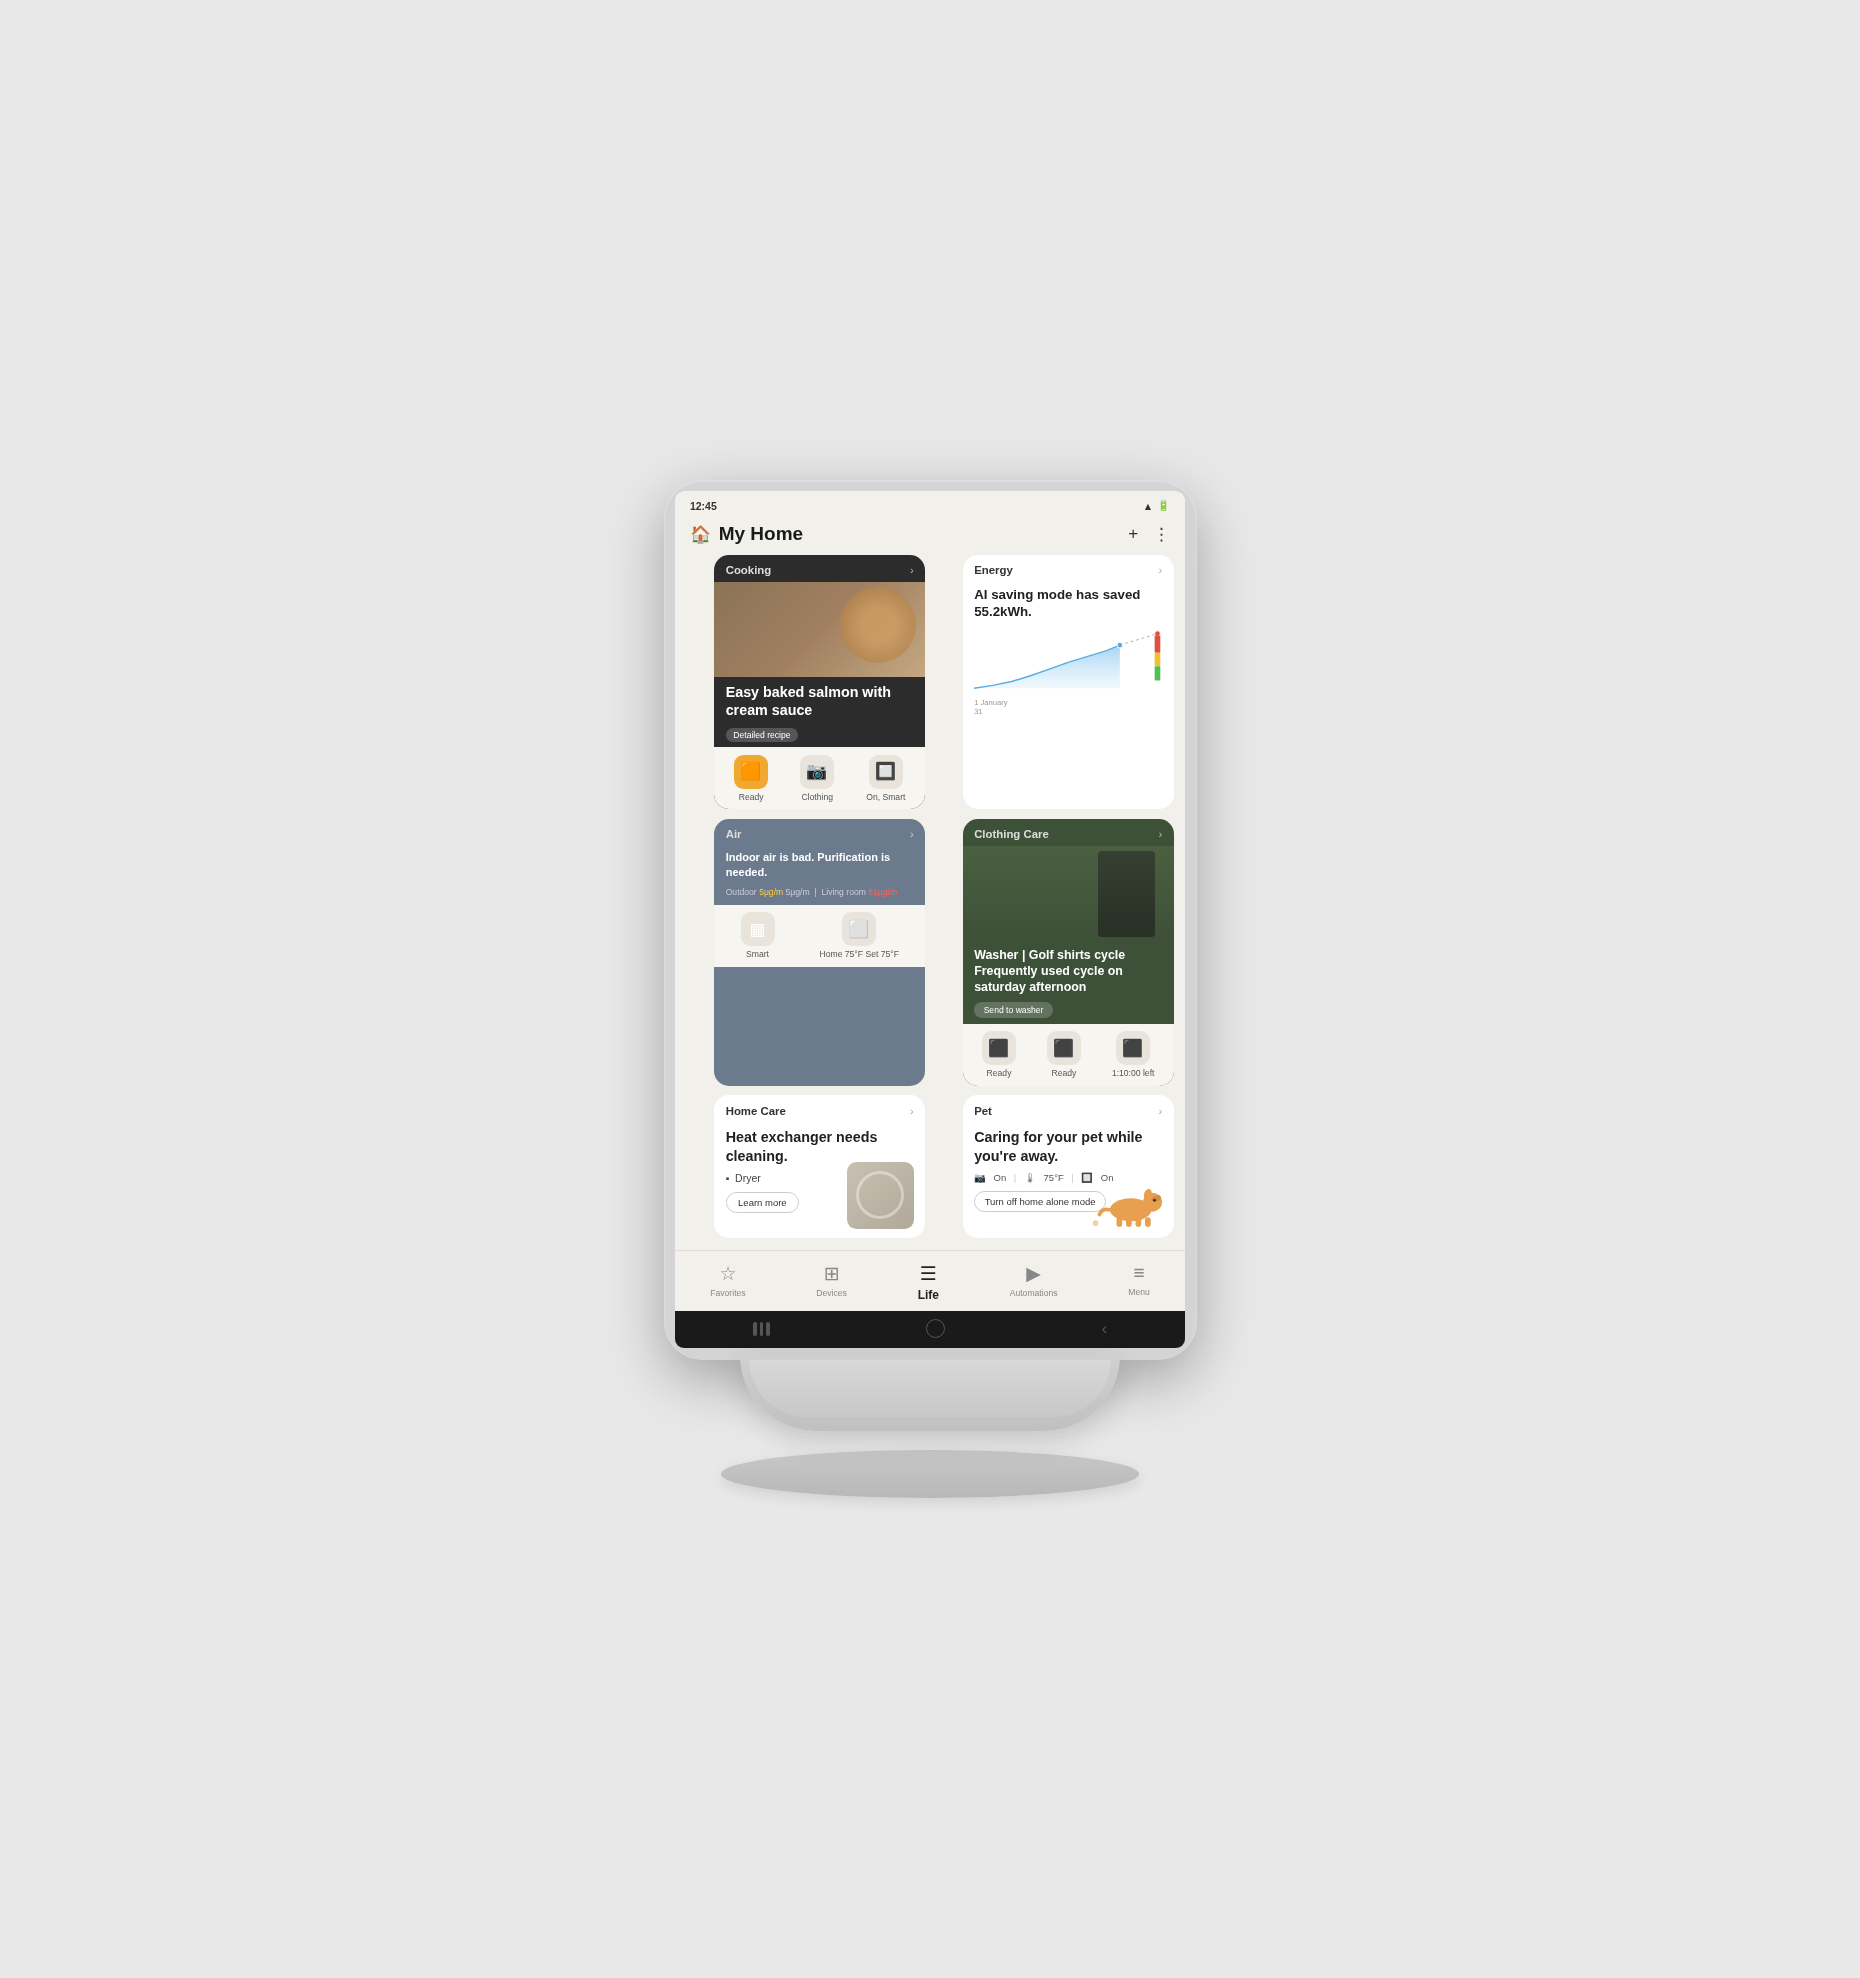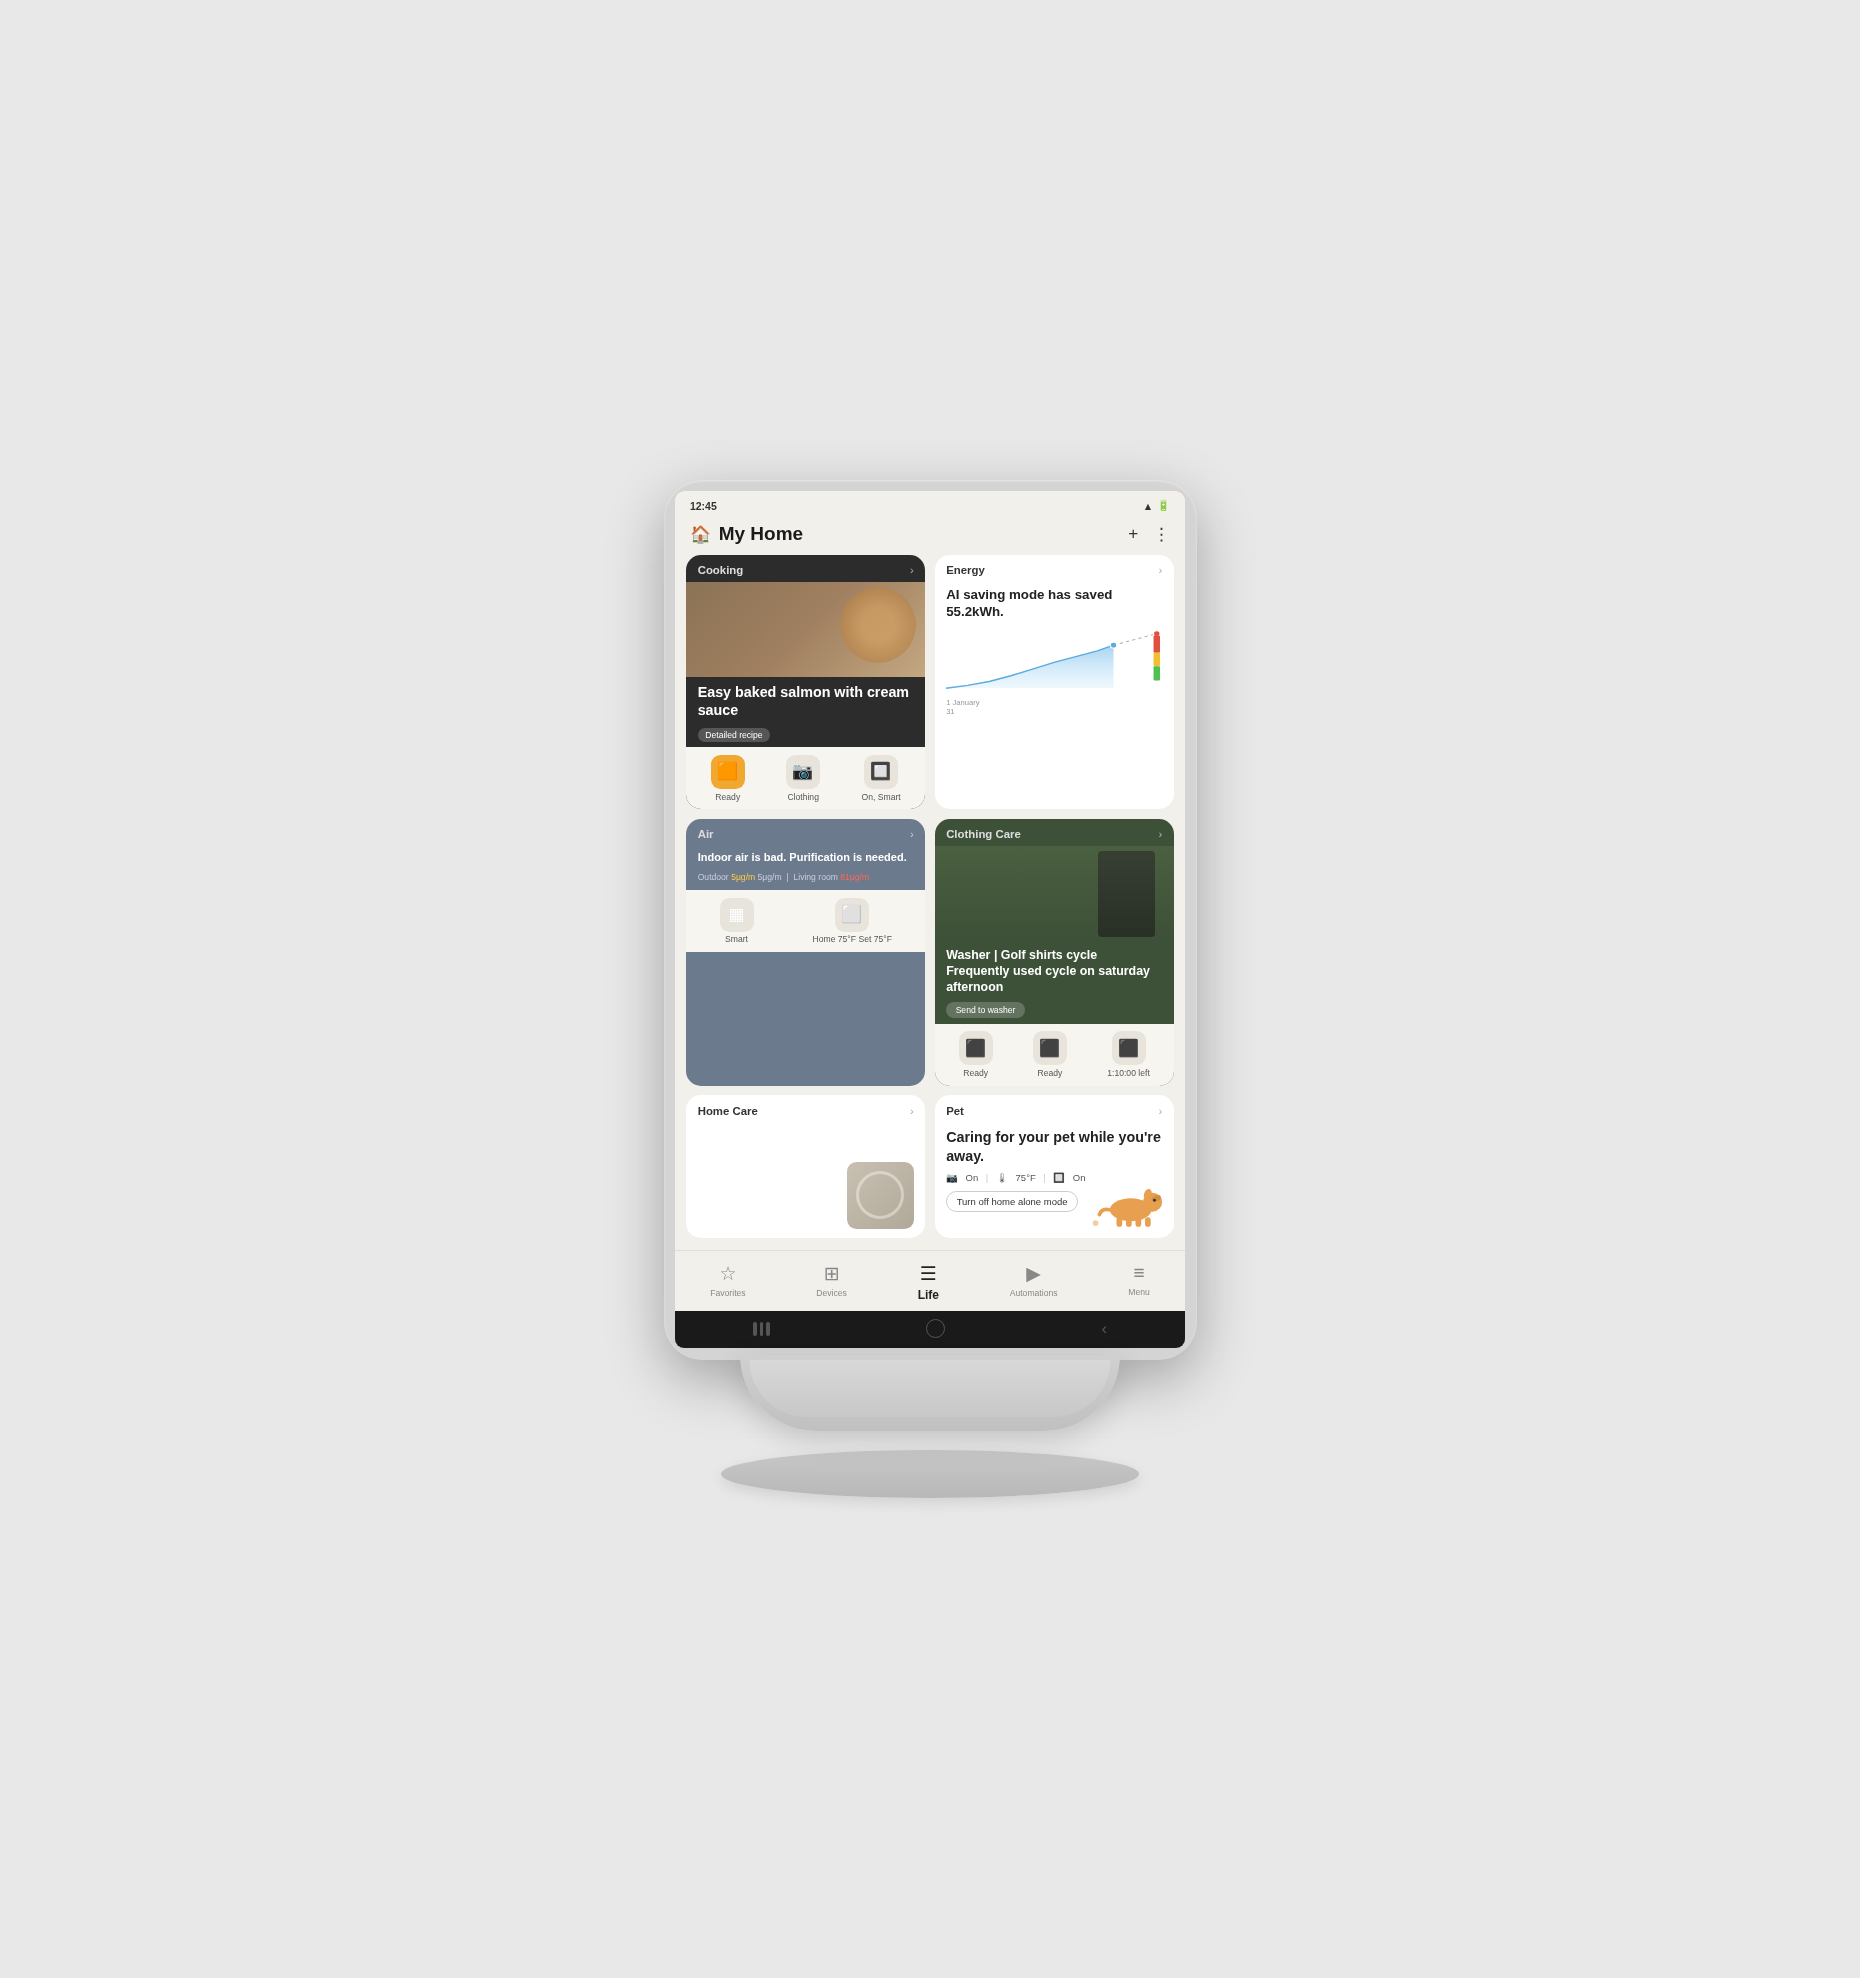--- a/index.html
+++ b/index.html
@@ -100,20 +100,21 @@
       display: flex;
       gap: 9.5px;
     }
 
     
     .card {
       border-radius: 15px;
       overflow: hidden;
       position: relative;
       flex: 1;
+      margin-left: 28px;
     }
 
     
     .card-cooking {
       background: #2c2c2c;
       color: white;
     }
     .card-header {
       display: flex;
       justify-content: space-between;
@@ -658,20 +659,28 @@
             </div>
 
           </div>
 
           <div class="card-row">
 
             <div class="card card-homecare card-relative" style="min-height: 143px;">
               <div class="card-header">
                 <span class="card-label-dark">Home Care</span>
                 <span class="chevron-icon">›</span>
+              </div>
+              <div class="homecare-content">
+                <div class="homecare-title">Heat exchanger needs cleaning.</div>
+                <div class="homecare-device">
+                  <span>▪</span>
+                  <span>Dryer</span>
+                </div>
+                <button class="learn-more-btn">Learn more</button>
               </div>
               <div class="dryer-image">
                 <div class="dryer-visual">
                   <div class="dryer-circle"></div>
                 </div>
               </div>
             </div>
 
             <div class="card card-pet card-relative" style="min-height: 143px;">
               <div class="card-header">

